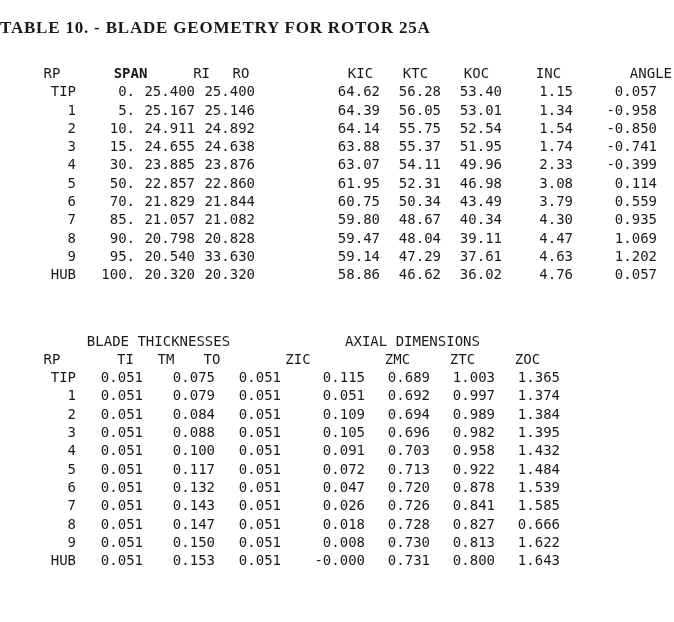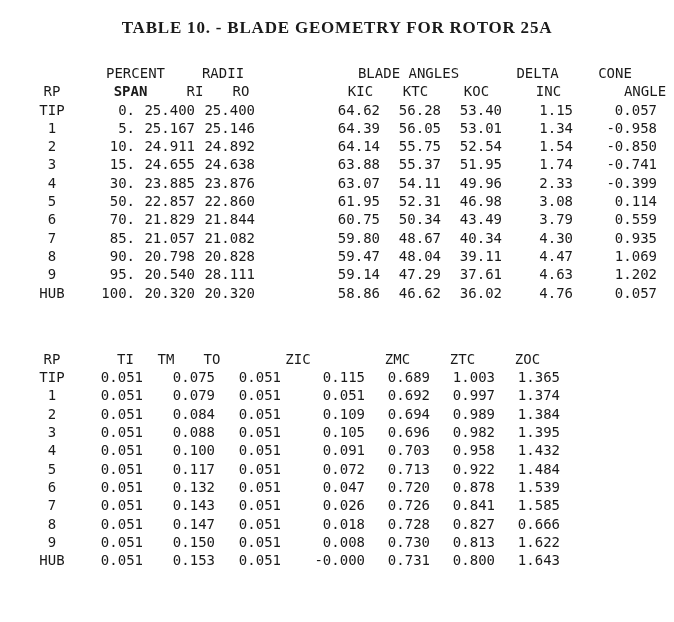--- a/index.html
+++ b/index.html
@@ -8,21 +8,20 @@
     background: #ffffff;
     color: #1a1a1a;
     font-family: "DejaVu Sans Mono", monospace;
     overflow: hidden;
   }
   .doc-title {
     font-family: "Liberation Serif", serif;
     font-size: 17px;
     font-weight: bold;
     letter-spacing: 0.8px;
-    text-align: center;
     padding-top: 18px;
     white-space: nowrap;
   }
   table {
     border-collapse: collapse;
     table-layout: fixed;
     margin-left: 28px;
     font-size: 14px;
     line-height: 18.3px;
     border: none;
@@ -30,27 +29,27 @@
   #table1 { margin-top: 26px; }
   #table2 { margin-top: 48px; }
   th, td {
     padding: 0;
     border: none;
     font-weight: normal;
     white-space: nowrap;
     overflow: visible;
   }
   td { text-align: right; }
-  td:first-child { text-align: center; }
+  td:first-child { text-align: right; }
   thead th { text-align: center; }
   
   .nr5  { position: relative; left: 5px; }
   .nr10 { position: relative; left: 16px; }
   .nr11 { position: relative; left: 11px; }
-  .nr15 { position: relative; left: 30px; }
+  .nr15 { position: relative; left: 15px; text-align: right; }
   .nr28 { position: relative; left: 28px; }
   .nr30 { position: relative; left: 30px; }
   .nr35 { position: relative; left: 25px; font-weight: bold; }
   .nr43 { position: relative; left: 43px; }
   .nl8  { position: relative; left: -8px; }
   .nl13 { position: relative; left: -13px; }
   .nl20 { position: relative; left: -20px; }
   .nl25 { position: relative; left: -25px; }
   .nl36 { position: relative; left: -36px; }
 </style>
@@ -66,28 +65,20 @@
       <col style="width:60px">
     <col style="width:60px">
       <col style="width:125px">
       <col style="width:61px">
     <col style="width:61px">
       <col style="width:71px">
       <col style="width:84px">
   </colgroup>
   <thead>
     <tr>
-      <th></th>
-      <th class="nr30">PERCENT</th>
-      <th class="nr28" colspan="2">RADII</th>
-      <th class="nr30" colspan="3">BLADE ANGLES</th>
-      <th>DELTA</th>
-      <th>CONE</th>
-    </tr>
-    <tr>
       <th>RP</th>
       <th class="nr35">SPAN</th>
       <th class="nr15">RI</th>
       <th class="nr10">RO</th>
       <th class="nr43">KIC</th>
       <th class="nr5">KTC</th>
       <th class="nr5">KOC</th>
       <th class="nr11">INC</th>
       <th class="nr15">ANGLE</th>
     </tr>
@@ -189,21 +180,21 @@
         <td>59.47</td>
         <td>48.04</td>
         <td>39.11</td>
         <td>4.47</td>
         <td>1.069</td>
       </tr>
       <tr>
         <td>9</td>
         <td>95.</td>
         <td>20.540</td>
-        <td>28.111</td>
+        <td>33.630</td>
         <td>59.14</td>
         <td>47.29</td>
         <td>37.61</td>
         <td>4.63</td>
         <td>1.202</td>
       </tr>
       <tr>
         <td>HUB</td>
         <td>100.</td>
         <td>20.320</td>
@@ -223,20 +214,25 @@
       <col style="width:67px">
       <col style="width:72px">
     <col style="width:66px">
       <col style="width:84px">
       <col style="width:65px">
     <col style="width:65px">
       <col style="width:65px">
   </colgroup>
   <thead>
     <tr>
+      <th></th>
+      <th class="nl20" colspan="3">BLADE THICKNESSES</th>
+      <th class="nl8" colspan="4">AXIAL DIMENSIONS</th>
+    </tr>
+    <tr>
       <th>RP</th>
       <th class="nr10">TI</th>
       <th class="nl13">TM</th>
       <th class="nl36">TO</th>
       <th class="nl25">ZIC</th>
       <th>ZMC</th>
       <th>ZTC</th>
       <th>ZOC</th>
     </tr>
   </thead>

